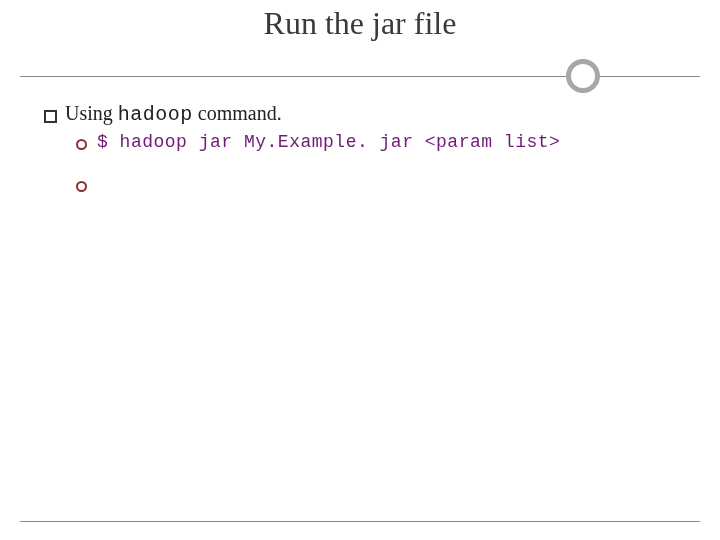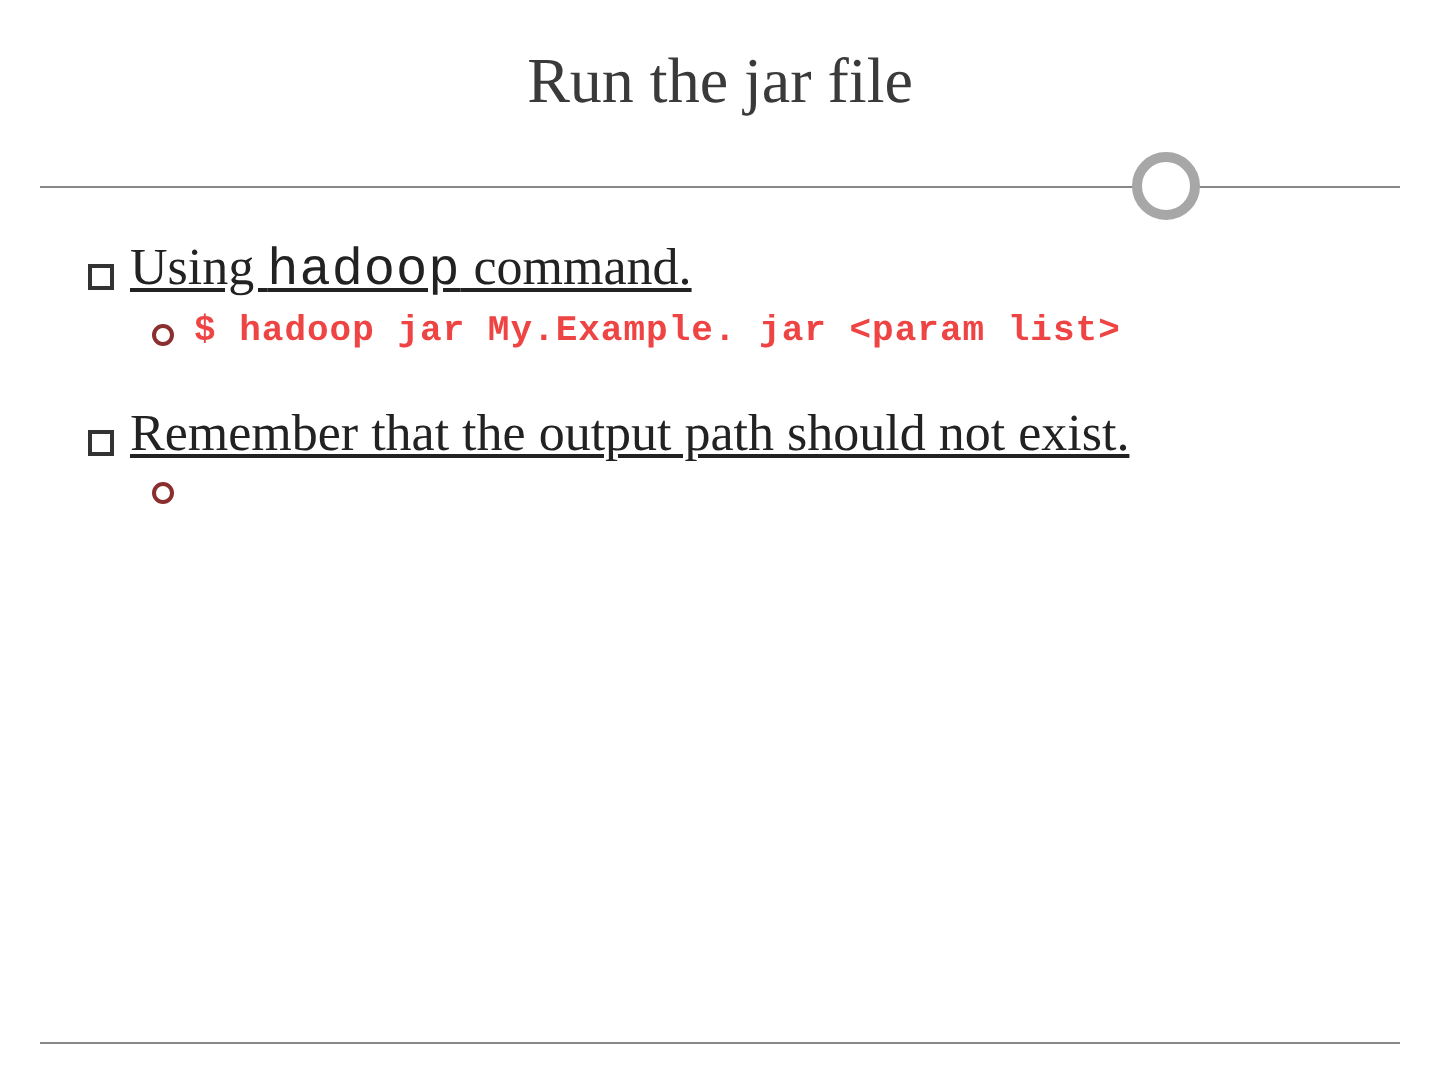--- a/index.html
+++ b/index.html
@@ -11,21 +11,21 @@
     overflow: hidden;
     position: relative;
   }
   .slide {
     width: 100%;
     height: 100%;
     padding: 0;
   }
   .title-area {
     text-align: center;
-    padding-top: 22px;
+    padding-top: 5px;
     padding-bottom: 12px;
   }
   .title {
     font-size: 32px;
     font-weight: 400;
     color: #3a3a3a;
     font-family: Georgia, serif;
   }
   .divider-wrap {
     position: relative;
@@ -62,24 +62,23 @@
   .square-bullet {
     width: 13px;
     height: 13px;
     border: 2px solid #333;
     margin-right: 8px;
     position: relative;
     top: 3px;
     flex-shrink: 0;
   }
   .bullet-text {
-    font-size: 26px;
+    font-size: 20px;
     color: #222;
     font-family: Georgia, serif;
-    text-decoration: underline;
   }
   .sub-row {
     display: flex;
     align-items: baseline;
     padding-left: 32px;
     margin-bottom: 26px;
   }
   .circle-bullet {
     width: 11px;
     height: 11px;
@@ -92,21 +91,21 @@
   }
   .sub-text {
     font-size: 18px;
     color: #333;
     font-family: Georgia, serif;
   }
   .mono {
     font-family: 'Courier New', Courier, monospace;
     letter-spacing: 0.5px;
   }
-  .maroon { color: #ef4444; font-weight: bold; }
+  .maroon { color: #701a75; }
   .footer-line {
     position: absolute;
     bottom: 18px;
     left: 20px;
     right: 20px;
     height: 1px;
     background: #888;
   }
 </style>
 </head>
@@ -129,26 +128,20 @@
       <span class="square-bullet"></span>
       <span class="bullet-text">
         <span>Using </span><span class="mono">hadoop</span><span> command.</span>
       </span>
     </div>
     <div class="sub-row">
       <span class="circle-bullet"></span>
       <span class="sub-text mono maroon">$ hadoop jar My.Example. jar &lt;param list&gt;</span>
     </div>
 
-    <div class="bullet-row">
-      <span class="square-bullet"></span>
-      <span class="bullet-text">
-        <span>Remember that the output path should not exist.</span>
-      </span>
-    </div>
     <div class="sub-row">
       <span class="circle-bullet"></span>
     </div>
 
   </div>
 
   <div class="footer-line"></div>
 </div>
 
 </body></html>

